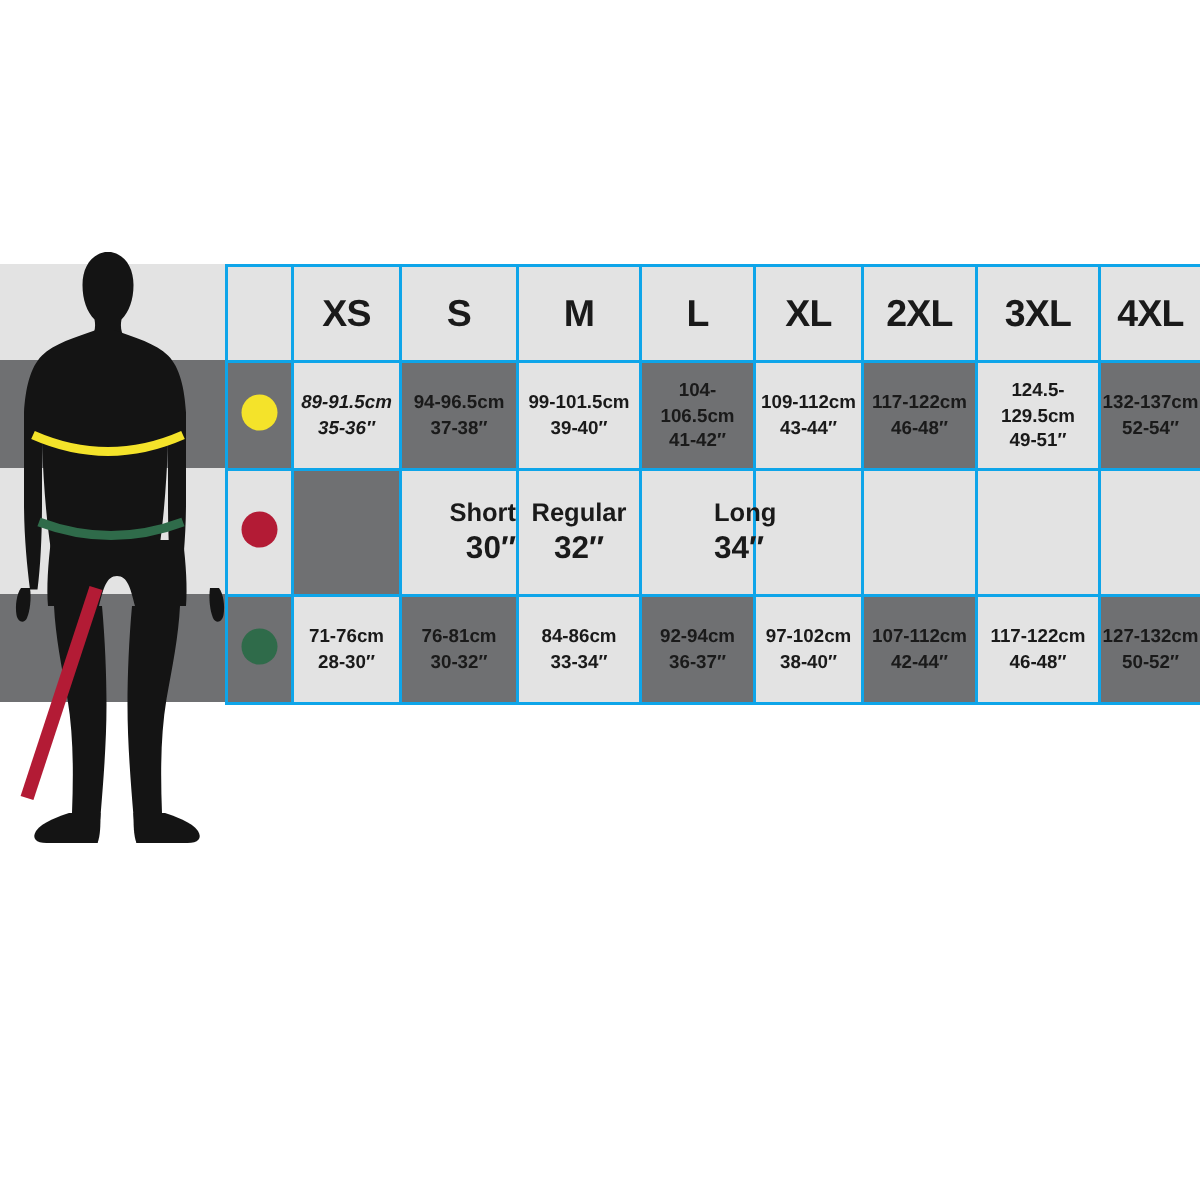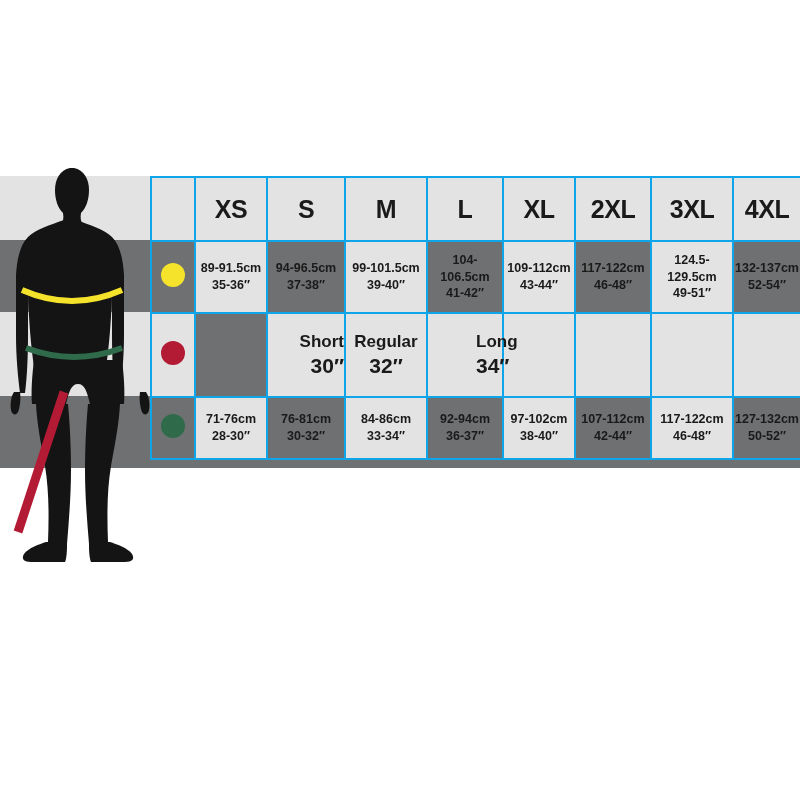--- a/index.html
+++ b/index.html
@@ -138,21 +138,21 @@
         <td class="hdr-cell" style="background:#e3e3e3;">XL</td>
         <td class="hdr-cell" style="background:#e3e3e3;">2XL</td>
         <td class="hdr-cell" style="background:#e3e3e3;">3XL</td>
         <td class="hdr-cell" style="background:#e3e3e3;">4XL</td>
       </tr>
 
       <tr style="height:72px;">
         <td class="dot-cell" style="background:#6f7072;">
           <span class="dot yellow"></span>
         </td>
-        <td style="background:#e3e3e3;">
+        <td style="background:#e3e3e3;font-style:italic;">
           <div class="meas">
             <span class="cm">89-91.5cm</span>
             <span class="inch">35-36″</span>
           </div>
         </td>
         <td style="background:#6f7072;">
           <div class="meas">
             <span class="cm">94-96.5cm</span>
             <span class="inch">37-38″</span>
           </div>
@@ -222,21 +222,21 @@
             <span>Long</span>
             <span class="num">34″</span>
           </div>
         </td>
         <td style="background:#e3e3e3;"></td>
         <td style="background:#e3e3e3;"></td>
         <td style="background:#e3e3e3;"></td>
         <td style="background:#e3e3e3;"></td>
       </tr>
 
-      <tr style="height:62px;padding-left:28px;">
+      <tr style="height:72px;padding-left:28px;">
         <td class="dot-cell" style="background:#6f7072;">
           <span class="dot green"></span>
         </td>
         <td style="background:#e3e3e3;">
           <div class="meas">
             <span class="cm">71-76cm</span>
             <span class="inch">28-30″</span>
           </div>
         </td>
         <td style="background:#6f7072;">

